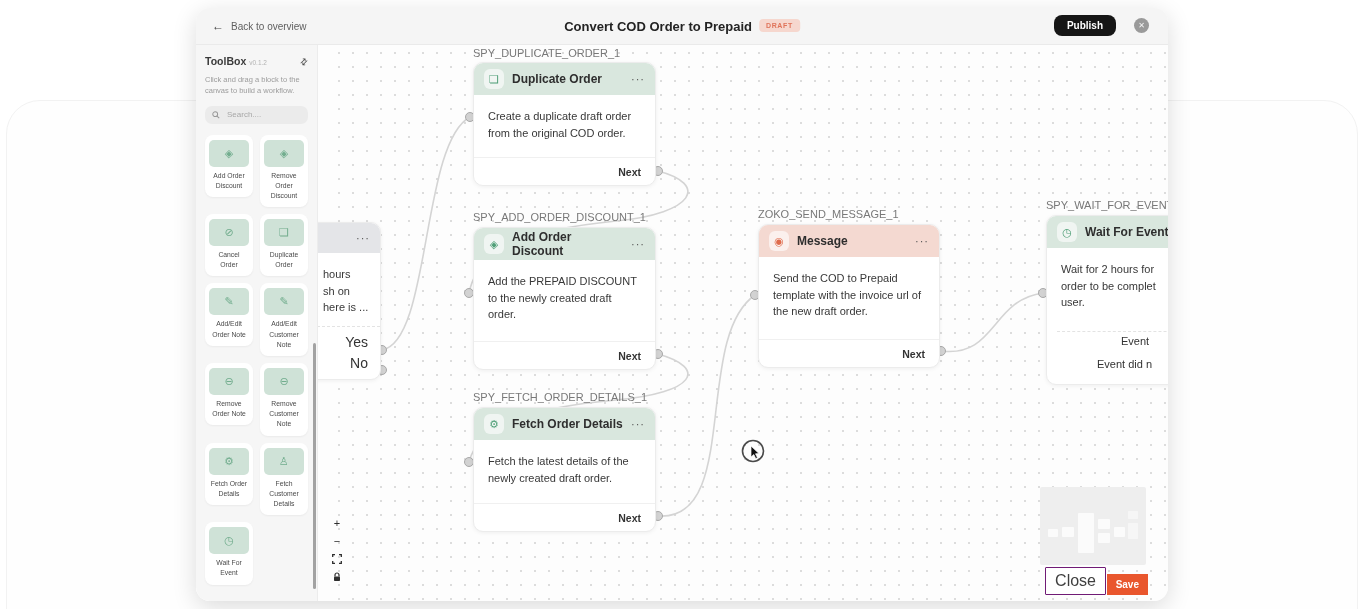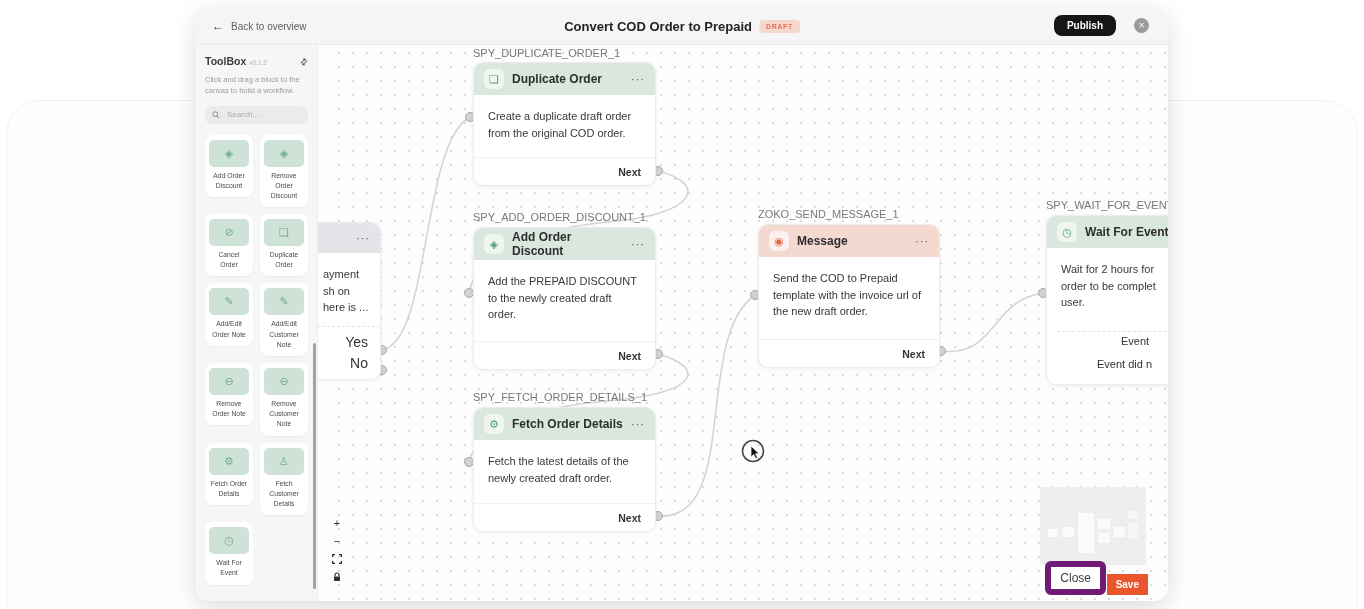--- a/index.html
+++ b/index.html
@@ -6,21 +6,21 @@
     font-family:"Liberation Sans","DejaVu Sans",sans-serif;-webkit-font-smoothing:antialiased;}
   .backdrop{position:absolute;left:6px;top:100px;width:1350px;height:560px;border-radius:34px;
     background:#fefefe;border:1px solid #f2f2f2;}
   .app{position:absolute;left:196px;top:8px;width:972px;height:593px;background:#fdfdfd;
     border-radius:14px;box-shadow:0 6px 24px rgba(0,0,0,.14);overflow:hidden;z-index:2;}
   
   .hdr{position:absolute;left:0;top:0;right:0;height:36px;background:#f5f5f5;border-bottom:1px solid #eaeaea;
     display:flex;align-items:center;z-index:40;}
   .back{display:flex;align-items:center;gap:7px;margin-left:16px;color:#5f5f5f;font-size:10px;cursor:pointer;}
   .back .arr{font-size:12px;color:#444;}
-  .titlewrap{position:absolute;left:50%;transform:translateX(-50%);display:flex;align-items:center;gap:7px;}
+  .titlewrap{position:absolute;left:50%;transform:translateX(-50%);display:flex;align-items:flex-start;gap:7px;}
   .title{font-size:13px;font-weight:700;color:#232323;}
   .badge{background:#f6d7ce;color:#e0745a;font-size:7px;font-weight:700;letter-spacing:.6px;
     padding:3px 7px;border-radius:4px;}
   .publish{position:absolute;right:52px;top:7px;background:#161616;color:#fff;font-size:10px;font-weight:600;
     padding:5px 13px;border-radius:8px;border:none;cursor:pointer;}
   .winclose{position:absolute;right:19px;top:10px;width:15px;height:15px;border-radius:50%;background:#9a9a9a;
     color:#f4f4f4;font-size:8px;line-height:15px;text-align:center;cursor:pointer;}
   
   .toolbox{position:absolute;left:0;top:36px;width:122px;bottom:0;background:#f6f6f6;z-index:30;
     border-right:1px solid #ececec;border-radius:0 0 0 14px;padding:11px 9px;box-sizing:border-box;}
@@ -66,22 +66,22 @@
   .outs{position:absolute;left:0;right:0;bottom:8px;border-top:1px dashed #e3e3e3;padding:7px 12px 0;
     display:flex;flex-direction:column;gap:5px;align-items:flex-end;font-size:14px;color:#333;}
   
   .controls{position:absolute;left:134px;top:472px;display:flex;flex-direction:column;gap:5px;z-index:15;}
   .ctl{width:14px;height:13px;display:flex;align-items:center;justify-content:center;color:#2e2e2e;
     font-size:11px;cursor:pointer;background:transparent;border:none;padding:0;}
   .minimap{position:absolute;left:844px;top:443px;width:106px;height:78px;background:#eeeeee;border-radius:2px;z-index:6;cursor:pointer;}
   .minimap div{position:absolute;background:#fbfbfb;border-radius:1px;}
   .cursor{position:absolute;left:545px;top:395px;z-index:50;pointer-events:none;}
   .footbtns{position:absolute;right:0;bottom:0;left:0;z-index:45;}
-  .btn-close{position:absolute;right:62px;bottom:6px;background:#fff;border:6px solid #701a75;border-radius:6px;
-    font-size:12px;color:#3f3f3f;padding:4px 9px;cursor:pointer;font-family:inherit;}
+  .btn-close{position:absolute;right:62px;bottom:6px;background:#fff;border:1px solid #701a75;border-radius:1px;
+    font-size:16px;color:#3f3f3f;padding:4px 9px;cursor:pointer;font-family:inherit;}
   .btn-save{position:absolute;right:20px;bottom:6px;background:#e9562d;border:none;border-radius:0;
     font-size:10px;font-weight:600;color:#fff;padding:5px 9px;cursor:pointer;font-family:inherit;}
 </style>
 </head>
 <body>
 
 <div class="backdrop"></div>
 
 <div class="app">
 
@@ -122,21 +122,21 @@
         <circle cx="745" cy="307" r="4.5"></circle>
         <circle cx="847" cy="249" r="4.5"></circle>
       </g>
     </svg>
 
     <div class="node" style="left:60px;top:178px;width:125px;height:158px;">
       <div class="nhead gray" style="height:30px;">
         <span class="nmenu">···</span>
       </div>
       <div class="nbody" style="padding-left:66px;white-space:nowrap;">
-        <div>ayment</div>
+        <div>hours</div>
         <div>sh on</div>
         <div>here is ...</div>
       </div>
       <div class="outs">
         <span>Yes</span>
         <span>No</span>
       </div>
     </div>
 
     <div class="nlabel" style="left:277px;top:3px;">SPY_DUPLICATE_ORDER_1</div>

